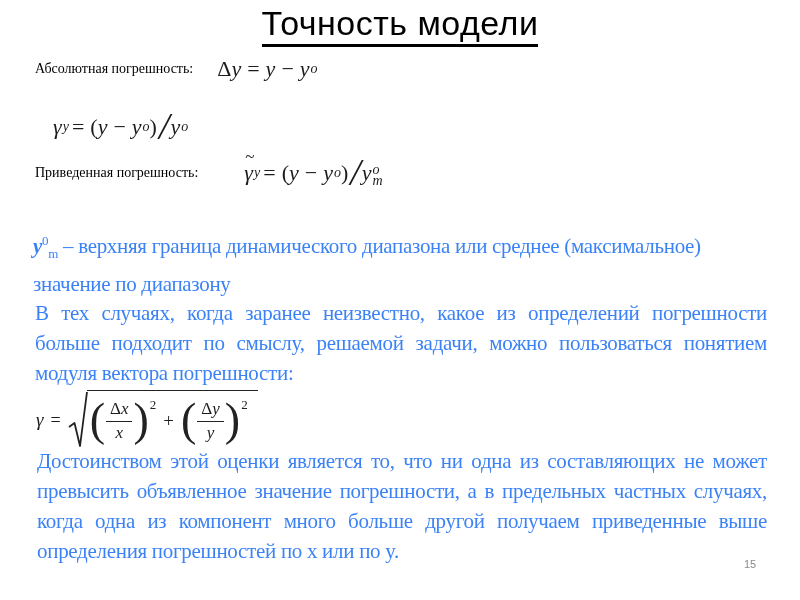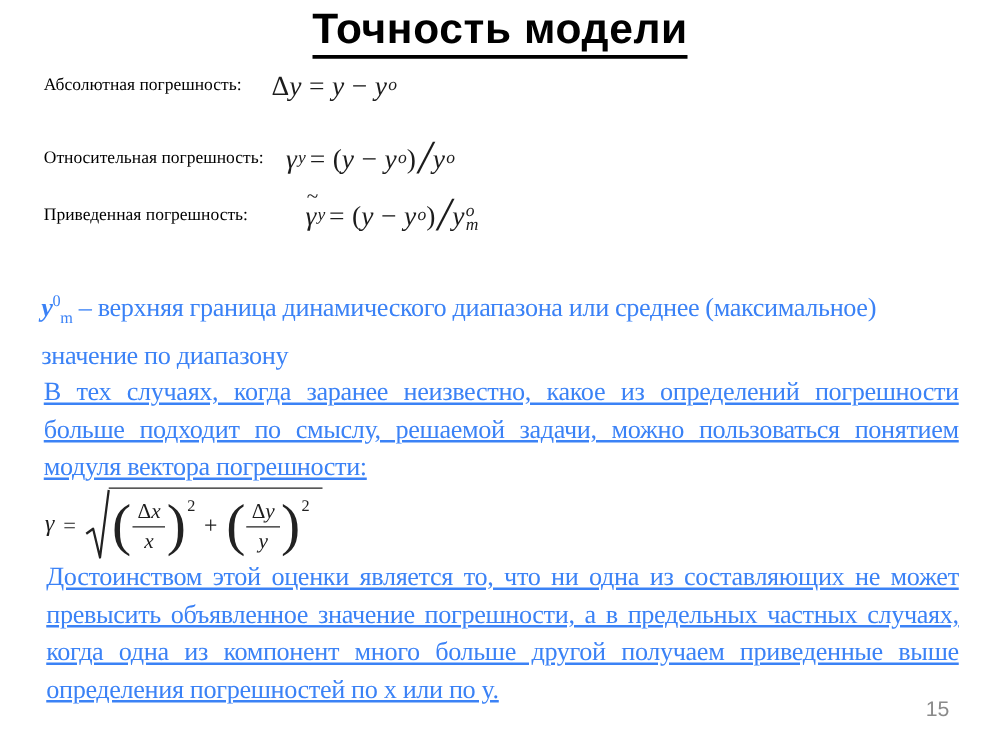--- a/index.html
+++ b/index.html
@@ -4,59 +4,59 @@
 <style>
   * { margin:0; padding:0; box-sizing:border-box; }
   html,body { width:800px; height:600px; background:#ffffff; overflow:hidden; }
   body { position:relative; font-family:"Liberation Serif", serif; color:#000; }
 
   
   .title-wrap { position:absolute; top:4px; left:0; width:800px; text-align:center; }
   .title {
     display:inline-block;
     font-family:"Liberation Sans", sans-serif;
-    font-weight:bold; font-size:34px; letter-spacing:0.5px;
+    font-weight:normal; font-size:34px; letter-spacing:0.5px;
     border-bottom:3px solid #000; padding-bottom:1px;
   }
 
   
   .def-row { position:absolute; left:35px; display:flex; align-items:center; }
   .def-row .label { font-size:14px; white-space:nowrap; }
   .fx { font-family:"Liberation Serif", serif; font-size:22px; color:#1c1c1c; white-space:nowrap; display:inline-flex; align-items:center; }
   .it { font-style:italic; }
   .fsup { font-size:14px; vertical-align:8px; font-style:italic; margin-left:1px; }
   .fsub { font-size:14px; vertical-align:-7px; font-style:italic; margin-left:1px; margin-right:3px; }
   .bigslash { font-size:38px; font-style:italic; line-height:0; margin:0 1px 0 2px; position:relative; top:-1px; }
   .gap6 { display:inline-block; width:6px; }
   .tildetop { position:relative; display:inline-block; font-style:italic; }
   .tildetop .tl { position:absolute; left:1px; top:-13px; font-size:17px; font-style:normal; }
   .supsub { display:inline-flex; flex-direction:column; font-size:14px; line-height:0.8; font-style:italic; vertical-align:middle; margin-left:1px; position:relative; top:2px; }
 
   
   .para { position:absolute; font-size:21px; line-height:30px; letter-spacing:-0.3px; color:#3b82f6; }
-  .just { text-align:justify;text-decoration:underline; }
+  .just { text-align:justify; }
   .ym-sup { font-size:13px; vertical-align:8px; font-style:normal; }
   .ym-sub { font-size:13px; vertical-align:-5px; }
   .ym-var { font-style:italic; font-weight:bold; }
 
   
   .vec { position:absolute; left:36px; top:390px; display:flex; align-items:center; font-size:19px; color:#1c1c1c; }
   .vec .lhs { display:flex; align-items:center; margin-right:7px; }
   .vec .lhs .eqs { margin-left:7px; font-size:18px; }
   .rad { display:flex; align-items:flex-start; }
   .radicand { margin-left:-1px; border-top:1.7px solid #222; min-height:57px; display:flex; align-items:center; padding:3px 10px 0 3px; }
   .paren { font-size:46px; line-height:0.88; font-weight:400; color:#222; }
   .sq { font-size:13px; align-self:flex-start; margin-top:3px; color:#222; margin-left:1px; }
   .plus { font-size:19px; margin:0 7px; }
   .frac { display:inline-flex; flex-direction:column; align-items:center; font-size:17px; line-height:1.25; margin:0 1px; }
   .frac .num { border-bottom:1.4px solid #222; padding:0 4px 1px; }
 
   
   .page-num { position:absolute; left:730px; top:558px; width:40px; text-align:center;
-    font-family:"Liberation Sans", sans-serif; font-size:17px; color:#8a8a8a; }
+    font-family:"Liberation Sans", sans-serif; font-size:11px; color:#8a8a8a; }
 </style>
 </head>
 <body>
 
 <div class="title-wrap">
   <span class="title">Точность модели</span>
 </div>
 
 <div class="def-row" style="top:56px;">
   <span class="label">Абсолютная погрешность:</span>
@@ -70,21 +70,20 @@
     <span class="it">y</span>
     <span class="gap6"></span>
       <span>−</span>
       <span class="gap6"></span>
     <span class="it">y</span>
       <sup class="fsup">o</sup>
   </span>
 </div>
 
 <div class="def-row" style="top:114px;">
-  <span class="label">Относительная погрешность:</span>
   <span style="width:18px;"></span>
   <span class="fx">
     <span class="it">γ</span>
       <sub class="fsub">y</sub>
     <span>=</span>
       <span class="gap6"></span>
     <span>(</span>
       <span class="it">y</span>
     <span class="gap6"></span>
       <span>−</span>

